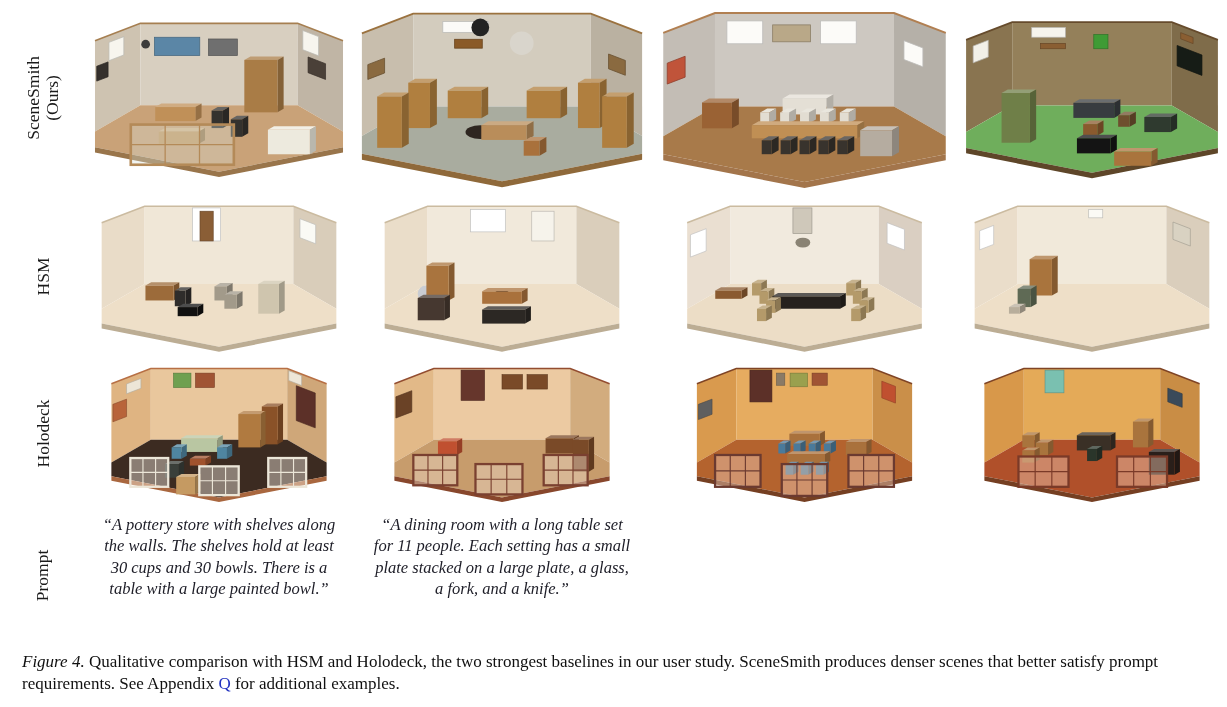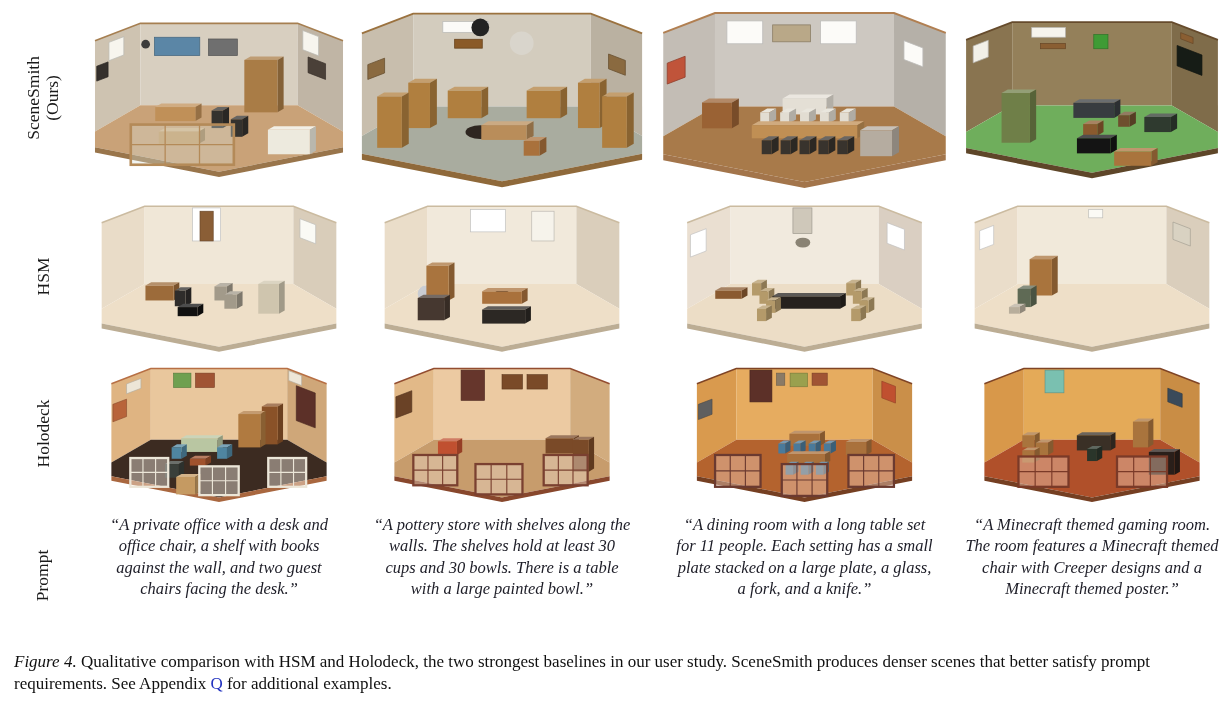--- a/index.html
+++ b/index.html
@@ -19,21 +19,21 @@
   }
   .rot span{display:block;}
   .scene-cell{display:flex;align-items:center;justify-content:center;padding:3px 2px;}
   .scene-cell svg{display:block;}
   .prompt-cell{display:flex;align-items:flex-start;justify-content:center;padding:6px 8px 4px;}
   .prompt-text{
     font-style:italic;font-size:16.5px;line-height:1.30;text-align:center;
     color:#1d1d27;max-width:258px;
   }
   .caption{
-    padding:9px 14px 0 14px;font-size:17px;line-height:1.32;color:#101010;text-align:left;
+    padding:9px 14px 0 22px;font-size:17px;line-height:1.32;color:#101010;text-align:left;
   }
   .cap-tag{font-style:italic;}
   .cap-link{cursor:pointer;text-decoration:none;}
 </style>
 </head>
 <body>
 
 <div class="page">
   <div class="grid">
 
@@ -538,29 +538,23 @@
           <line x1="183" y1="146" x2="249" y2="146" stroke="#7a3a28" stroke-width="1.5"></line>
         </svg>
       </div>
 
     <div class="row-label">
       <div class="rot">
         <span>Prompt</span>
       </div>
     </div>
     <div class="prompt-cell">
-      <div class="prompt-text">“A private office with a desk and office chair, a shelf with books against the wall, and two guest chairs facing the desk.”</div>
-    </div>
-    <div class="prompt-cell">
       <div class="prompt-text">“A pottery store with shelves along the walls. The shelves hold at least 30 cups and 30 bowls. There is a table with a large painted bowl.”</div>
     </div>
     <div class="prompt-cell">
       <div class="prompt-text">“A dining room with a long table set for 11 people. Each setting has a small plate stacked on a large plate, a glass, a fork, and a knife.”</div>
     </div>
-    <div class="prompt-cell">
-      <div class="prompt-text">“A Minecraft themed gaming room. The room features a Minecraft themed chair with Creeper designs and a Minecraft themed poster.”</div>
-    </div>
   </div>
 
   <div class="caption">
     <span class="cap-tag">Figure 4.</span><span> Qualitative comparison with HSM and Holodeck, the two strongest baselines in our user study. SceneSmith produces denser scenes that better satisfy prompt requirements. See Appendix </span><a class="cap-link" id="cap-link" style="color: rgb(35, 51, 192);">Q</a><span> for additional examples.</span>
   </div>
 </div>
 
 </body></html>

